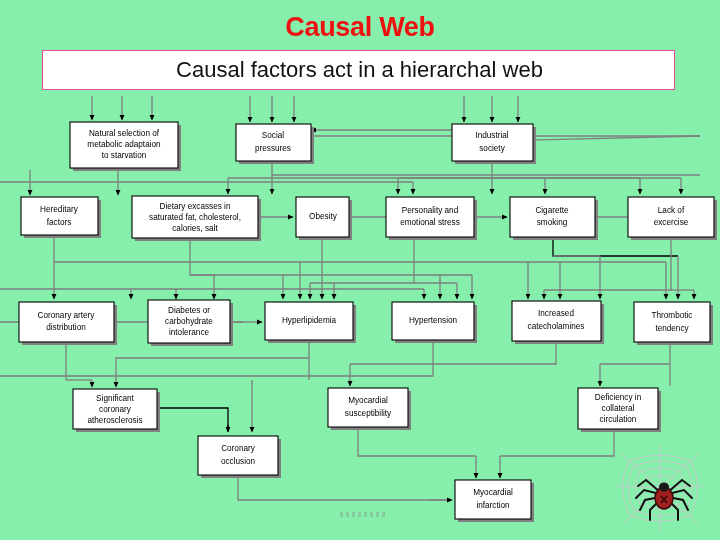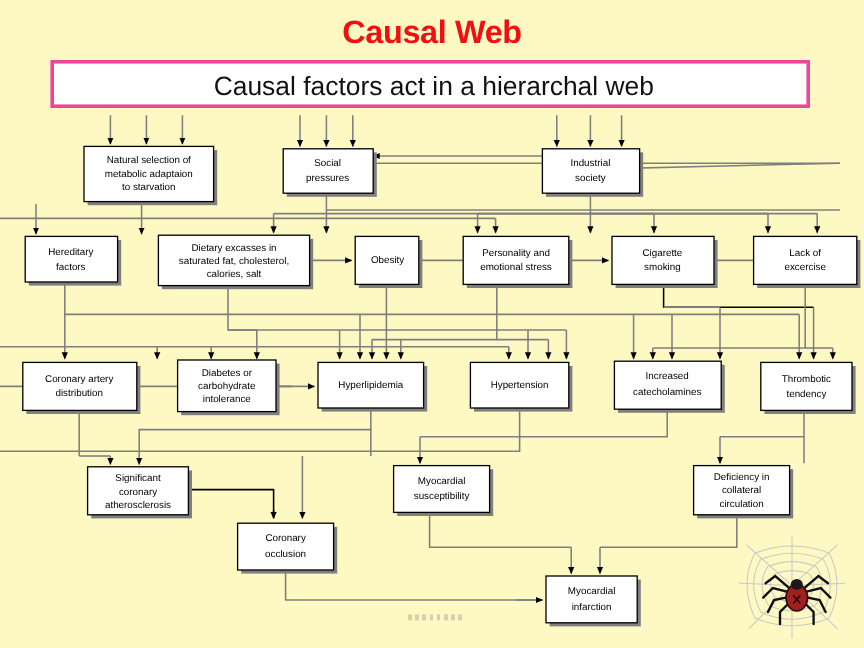--- a/index.html
+++ b/index.html
@@ -12,41 +12,41 @@
     height: 540px;
     overflow: hidden;
     font-family: "Liberation Sans", sans-serif;
     position: relative;
   }
   #slide {
     position: absolute;
     left: 0; top: 0;
     width: 720px;
     height: 540px;
-    background: #fef9c3;
+    background: #86efac;
   }
   #title {
     position: absolute;
     left: 0;
     top: 12px;
     width: 720px;
     text-align: center;
     color: #ee1111;
     font-weight: bold;
     font-size: 27px;
     letter-spacing: -0.3px;
     font-family: "Liberation Sans", sans-serif;
   }
   #subtitle-box {
     position: absolute;
     left: 42px;
     top: 50px;
     width: 633px;
     height: 40px;
-    border: 3px solid #ec4899;
+    border: 1px solid #ec4899;
     background: #ffffff;
     box-sizing: border-box;
   }
   #subtitle-text {
     position: absolute;
     left: 0;
     top: 6px;
     width: 633px;
     text-align: center;
     font-size: 22px;

